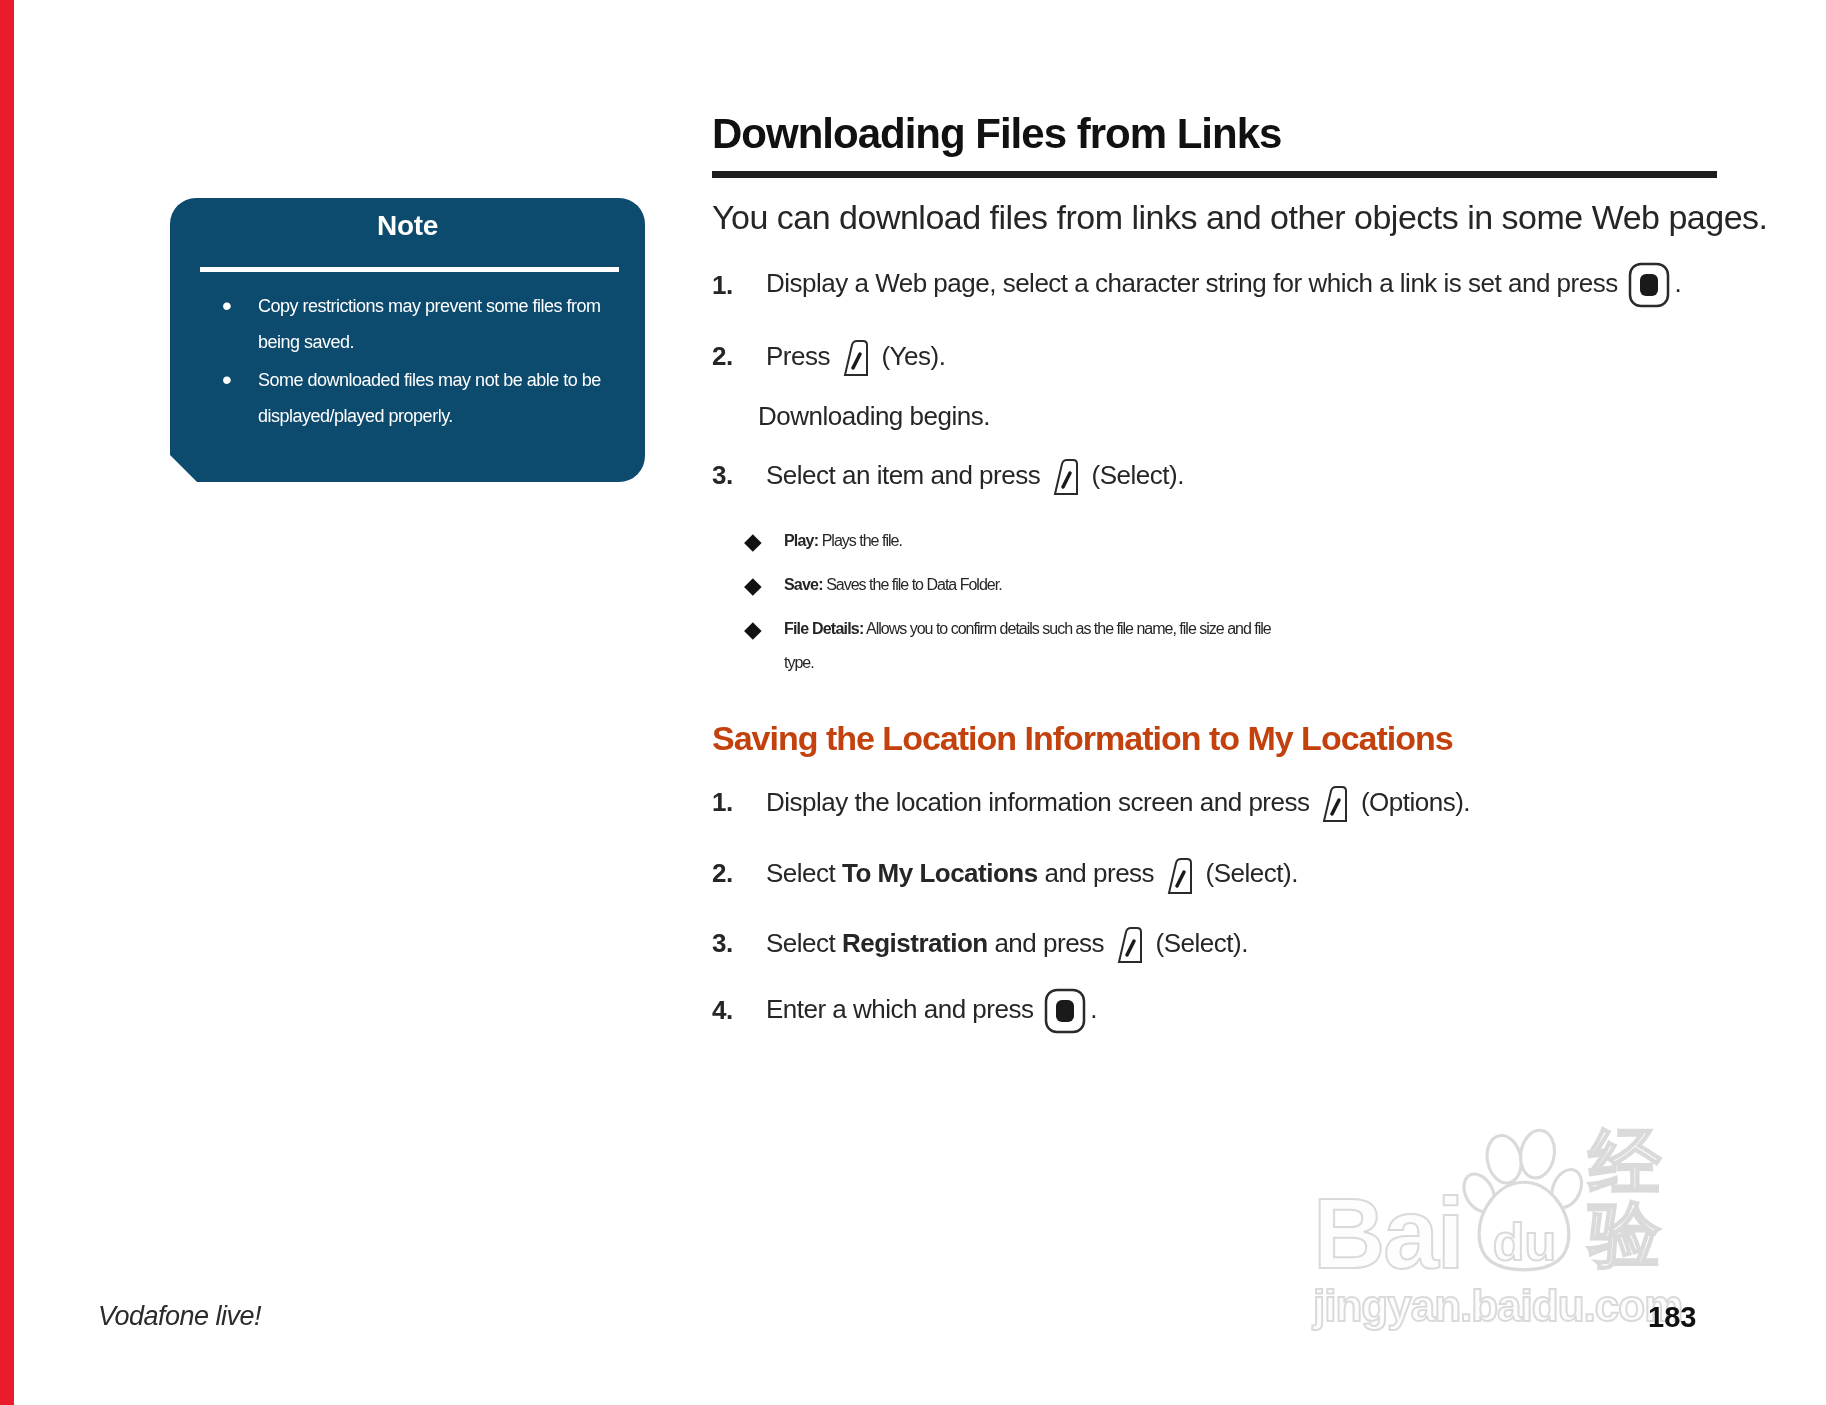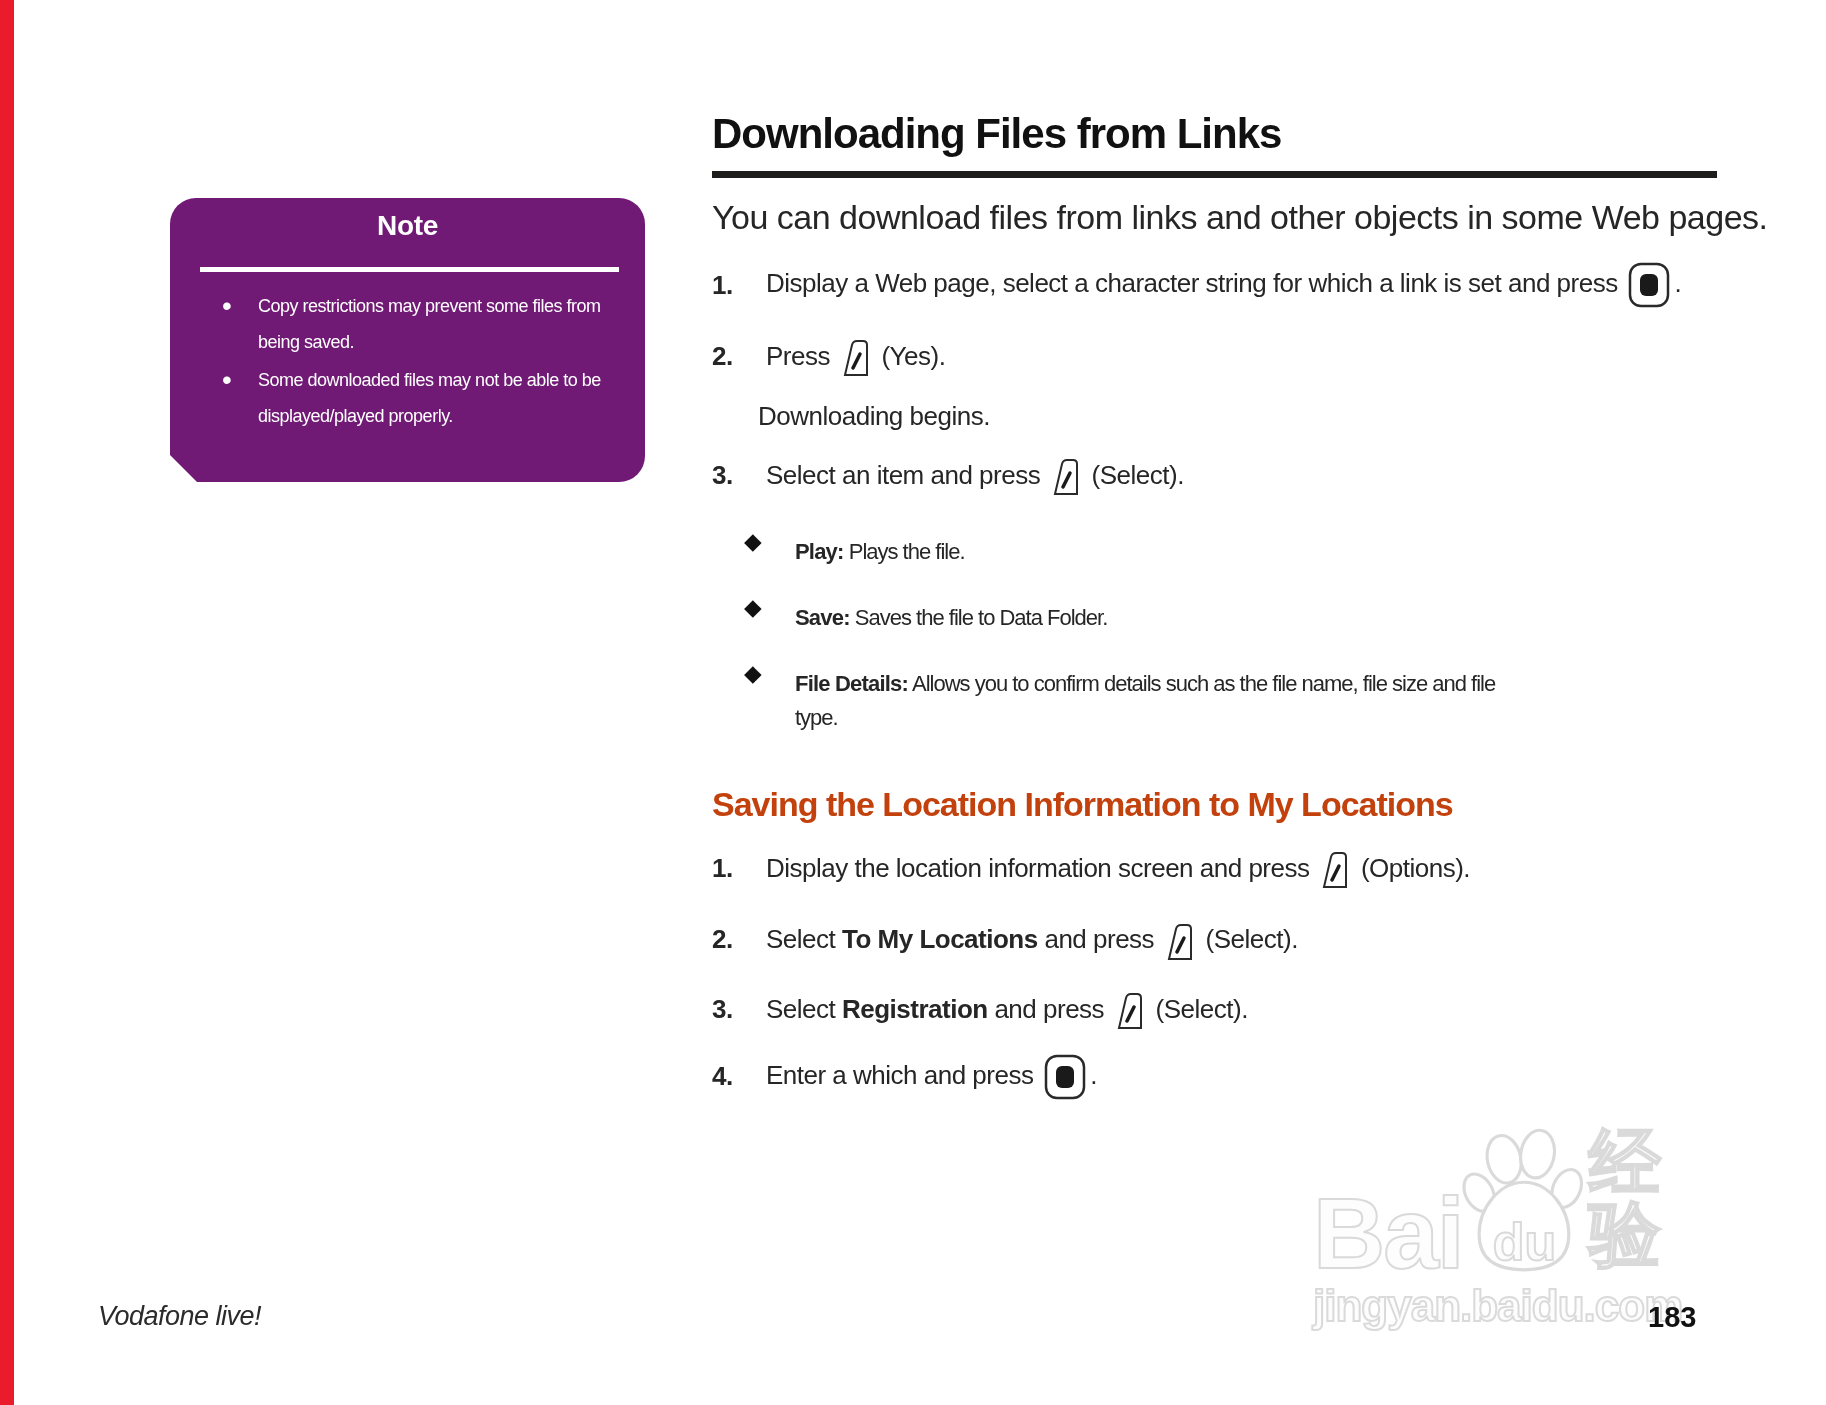--- a/index.html
+++ b/index.html
@@ -6,21 +6,21 @@
   .canvas{
     position:relative;width:1826px;height:1405px;background:#ffffff;overflow:hidden;
     font-family:"Liberation Sans", sans-serif;color:#262626;
   }
   
   .page-edge{position:absolute;left:0;top:0;width:14px;height:1405px;background:#ea1c2c;}
 
   
   .note{
     position:absolute;left:170px;top:198px;width:475px;height:284px;
-    background:#701a75;border-radius:26px;border-bottom-left-radius:0;
+    background:#0c4a6e;border-radius:26px;border-bottom-left-radius:0;
     color:#ffffff;
   }
   .note-notch{
     position:absolute;left:0;bottom:0;width:0;height:0;
     border-bottom:27px solid #ffffff;border-right:27px solid transparent;
   }
   .note-title{
     margin-top:12px;text-align:center;font-size:28px;line-height:32px;font-weight:bold;
     letter-spacing:-0.3px;
   }
@@ -42,21 +42,21 @@
   .step{display:flex;align-items:center;}
   .num{width:46px;flex:none;font-size:26px;font-weight:bold;letter-spacing:-0.5px;}
   .stext{margin:8px;font-size:26px;line-height:40px;letter-spacing:-0.5px;white-space:nowrap;}
   .mt20{margin-top:20px;} .mt14{margin-top:14px;} .mt12{margin-top:12px;} .mt8{margin-top:8px;}
   .result{margin:14px 0 0 46px;font-size:26px;line-height:34px;letter-spacing:-0.5px;white-space:nowrap;}
 
   .opt{display:flex;padding-left:32px;}
   .opt.first{margin-top:20px;}
   .opt + .opt{margin-top:10px;}
   .diamond{width:40px;flex:none;font-size:23px;line-height:34px;color:#111;}
-  .opt p{margin:11px;font-size:22px;line-height:34px;letter-spacing:-1px;white-space:nowrap;}
+  .opt p{margin:0;font-size:16px;line-height:34px;letter-spacing:-1px;white-space:nowrap;}
   .opt b{letter-spacing:-0.8px;}
 
   .h2{
     margin:36px 0 0 0;font-size:34px;line-height:44px;font-weight:bold;color:#c2410c;
     letter-spacing:-1px;white-space:nowrap;
   }
 
   .key-icon{vertical-align:middle;margin:0 4px;}
 
   

